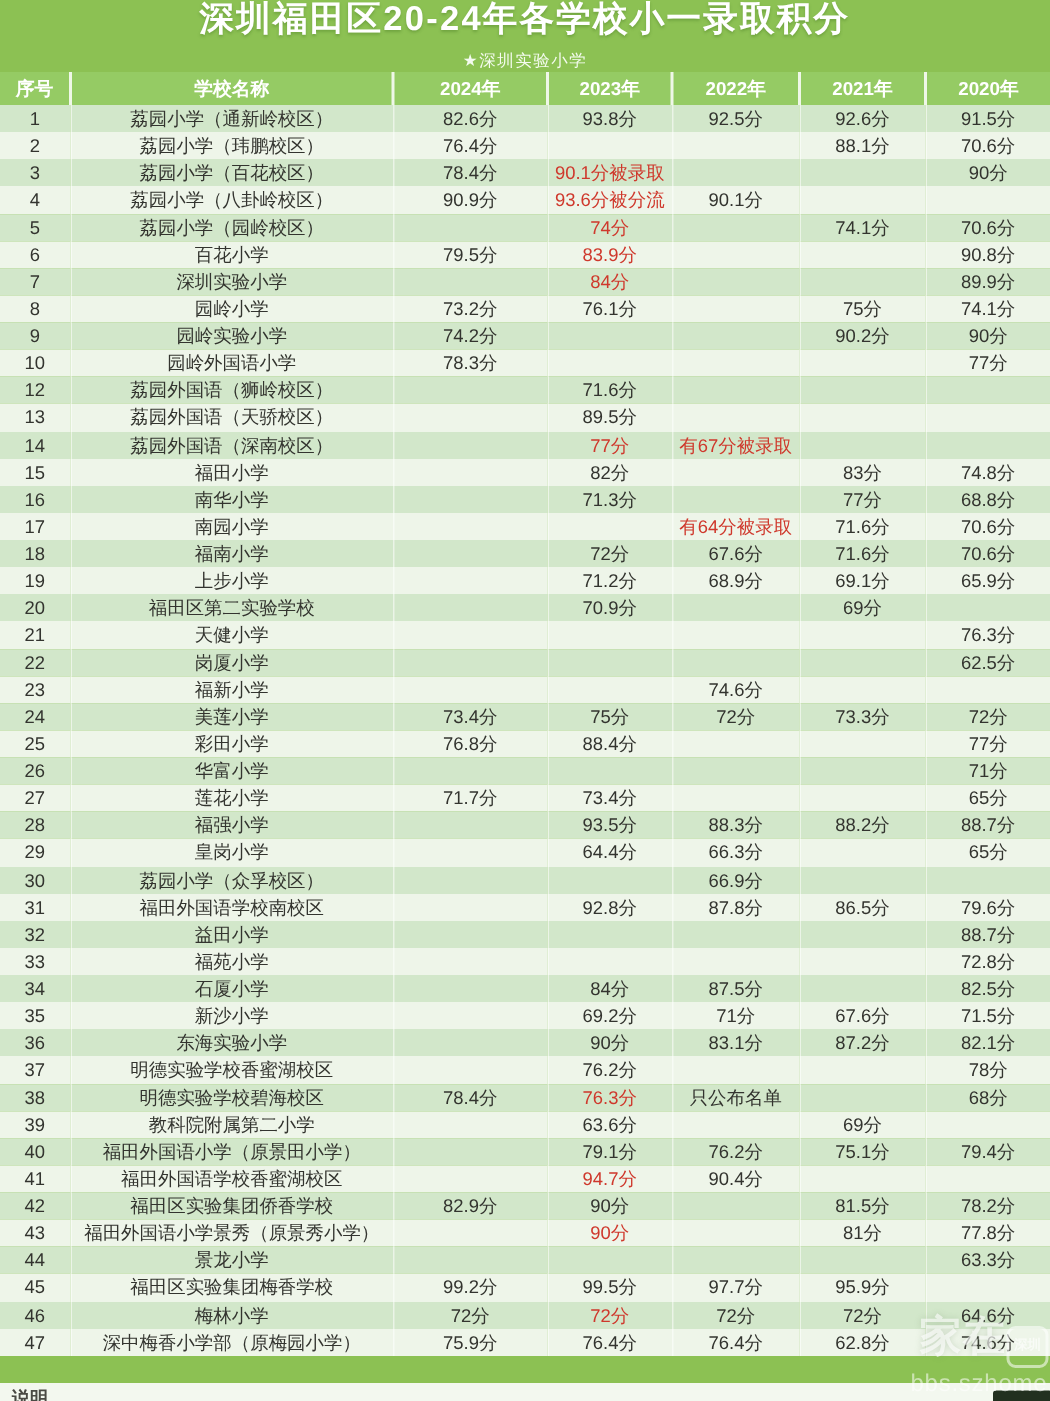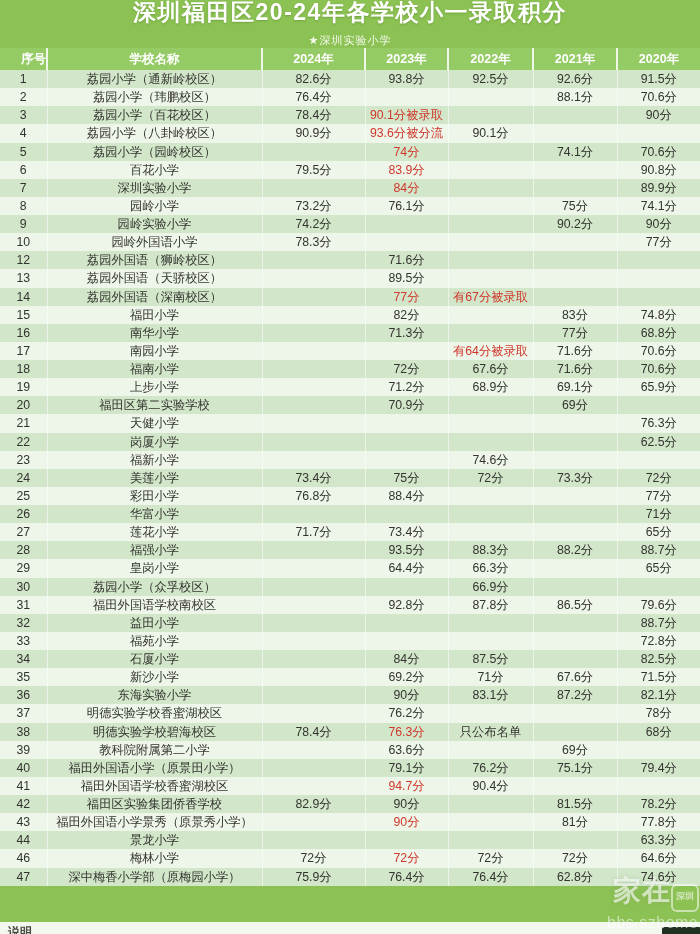--- a/index.html
+++ b/index.html
@@ -9,21 +9,21 @@
     font-family:"Liberation Sans","DejaVu Sans",sans-serif;
   }
   .title-bar{height:48px;display:flex;flex-direction:column;align-items:center;justify-content:space-between;}
   .title{color:#ffffff;font-size:23px;font-weight:bold;letter-spacing:1.5px;text-shadow:0 1px 2px rgba(60,110,30,.35);line-height:1.1;}
   .subtitle{color:#f4fbef;font-size:11px;margin-top:2px;letter-spacing:1px;}
   table{border-collapse:collapse;table-layout:fixed;width:700px;}
   thead th{
     height:22px;background:#95cb64;color:#ffffff;font-size:12.5px;font-weight:bold;
     padding:0;text-align:center;border-left:2px solid rgba(255,255,255,.85);
   }
-  thead th:first-child{border-left:none;text-align:right;}
+  thead th:first-child{border-left:none;}
   tbody tr{height:18.13px;}
   tbody tr:nth-child(odd){background:#d2e7ca;}
   tbody tr:nth-child(even){background:#eef5e9;}
   td{
     padding:0;text-align:center;font-size:12.3px;color:#33342f;
     border-left:1px solid rgba(255,255,255,.55);
     white-space:nowrap;overflow:visible;line-height:18px;
   }
   td:first-child{border-left:none;}
   td.red{color:#cf382c;}
@@ -462,20 +462,29 @@
         <tr>
           <td>44</td>
           <td>景龙小学</td>
           <td></td>
           <td></td>
           <td></td>
           <td></td>
           <td>63.3分</td>
         </tr>
         <tr>
+          <td>45</td>
+          <td>福田区实验集团梅香学校</td>
+          <td>99.2分</td>
+          <td>99.5分</td>
+          <td>97.7分</td>
+          <td>95.9分</td>
+          <td></td>
+        </tr>
+        <tr>
           <td>46</td>
           <td>梅林小学</td>
           <td>72分</td>
           <td class="red">72分</td>
           <td>72分</td>
           <td>72分</td>
           <td>64.6分</td>
         </tr>
         <tr>
           <td>47</td>

